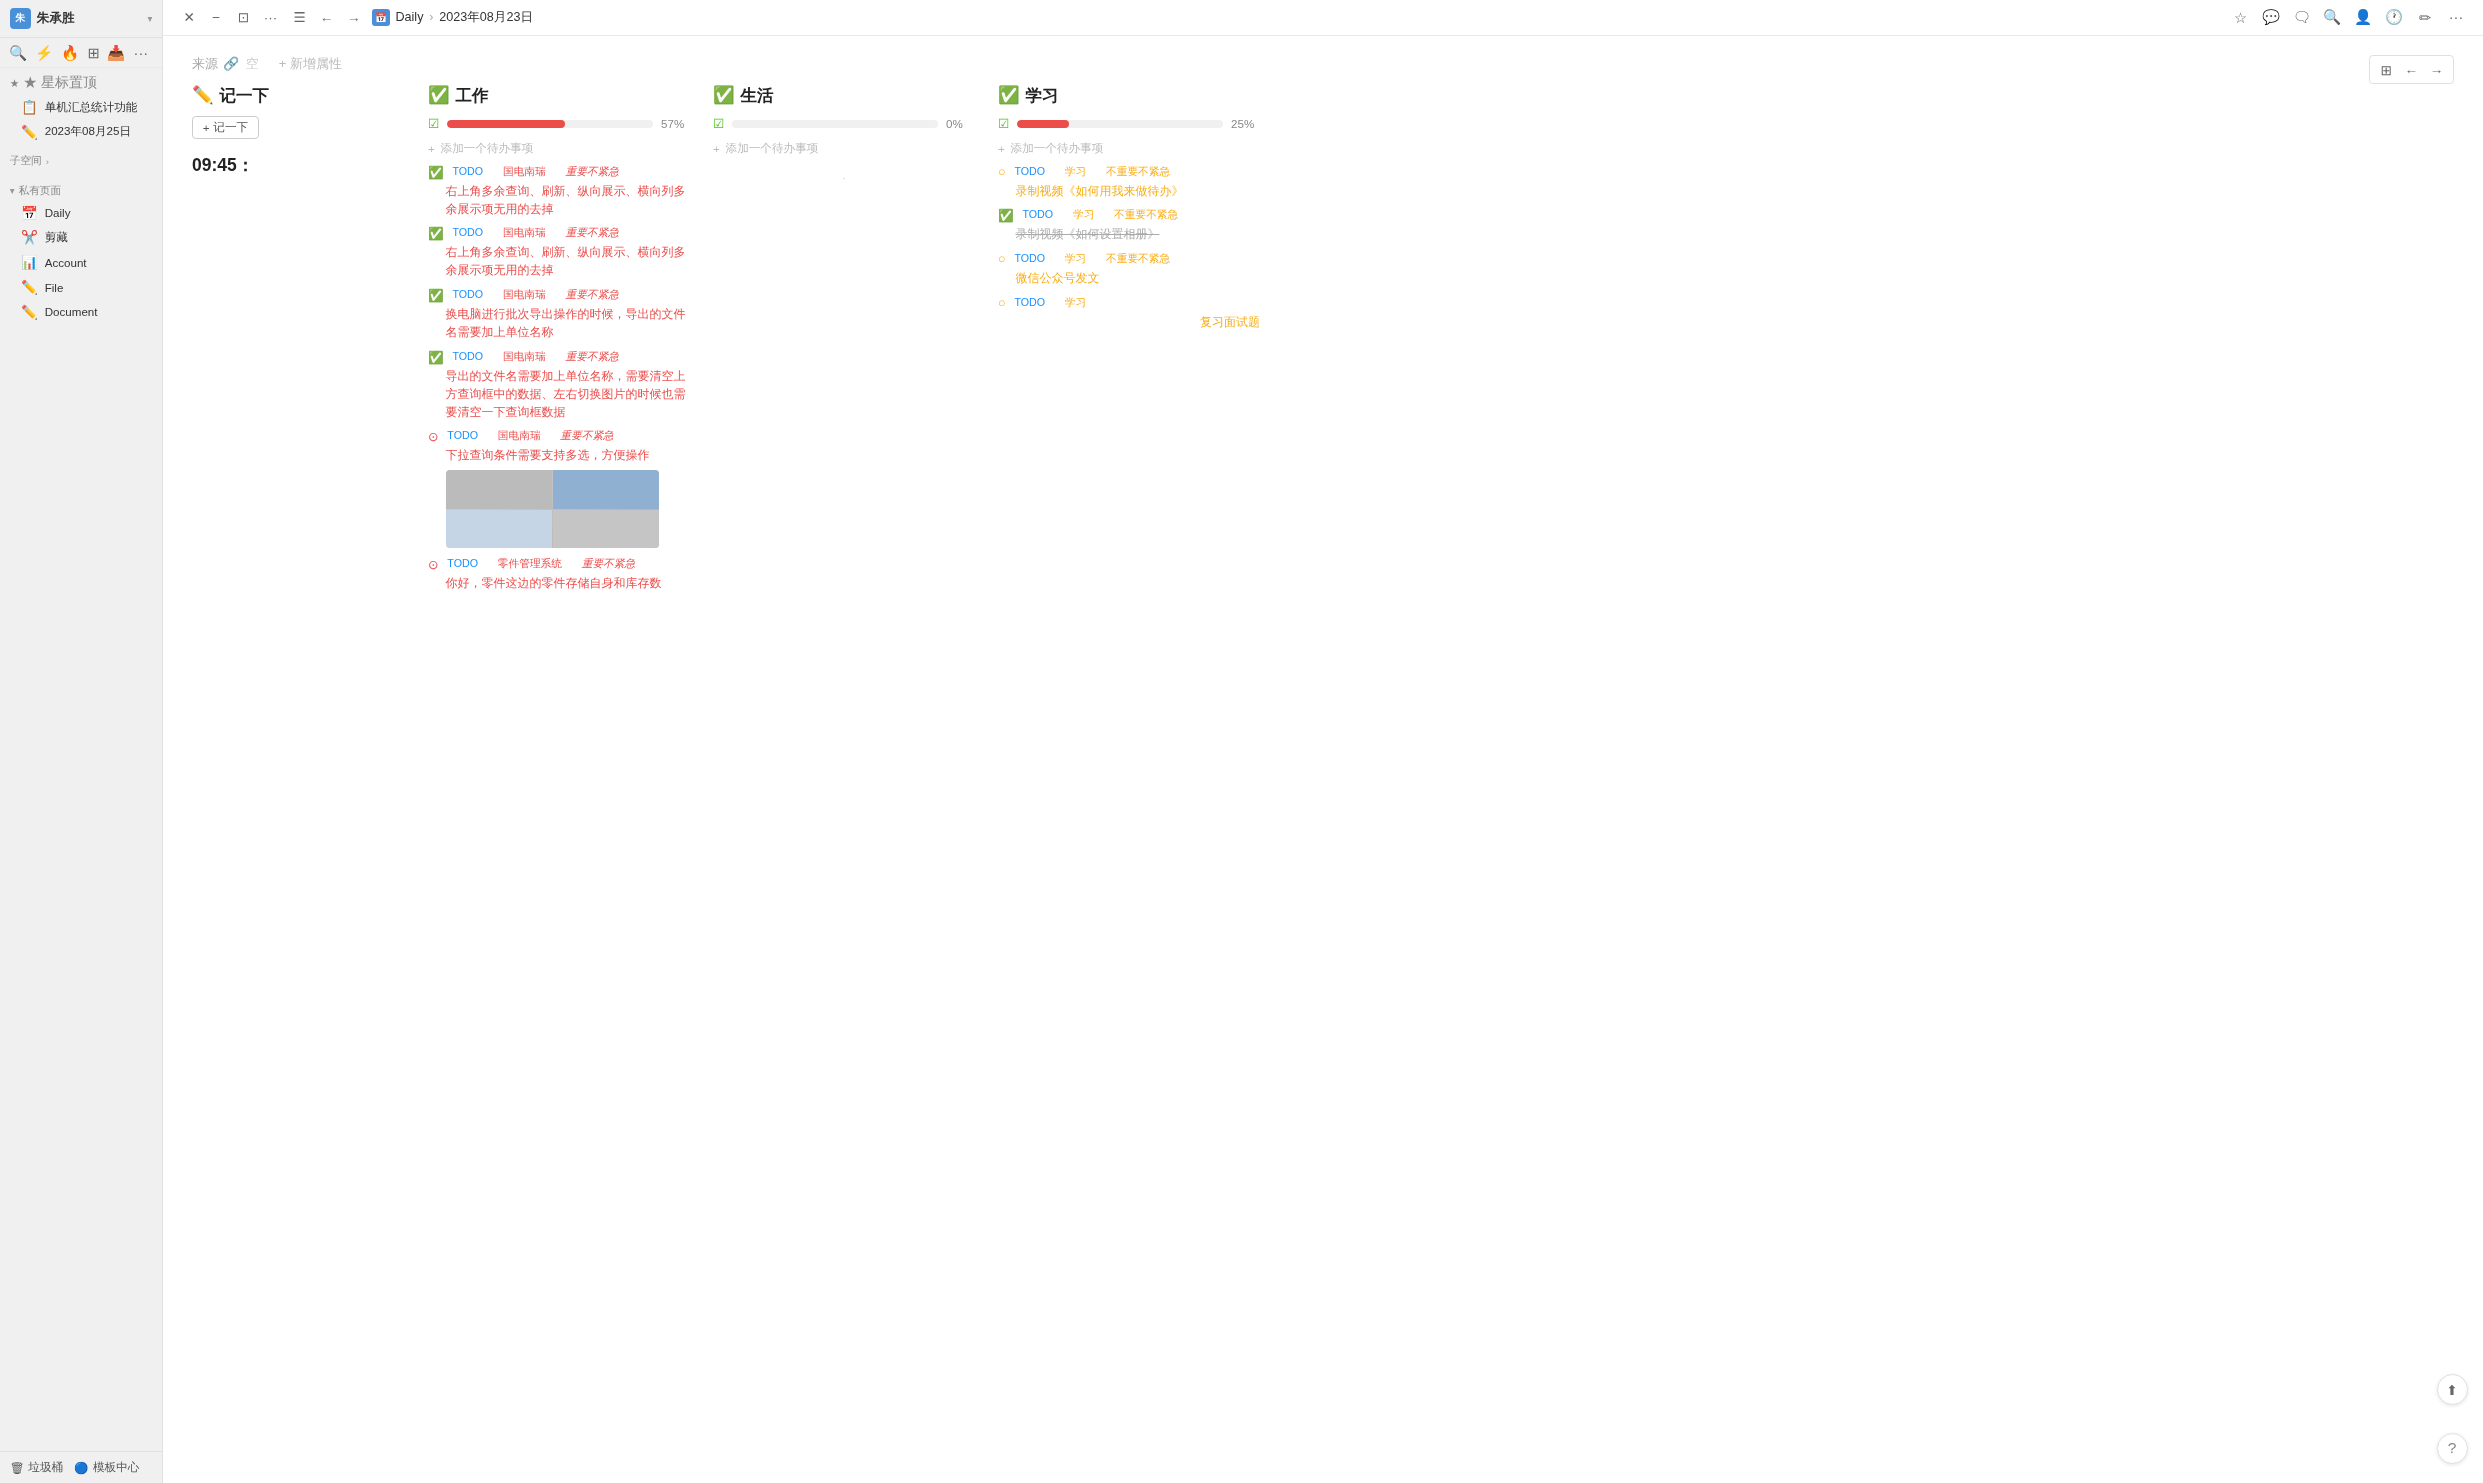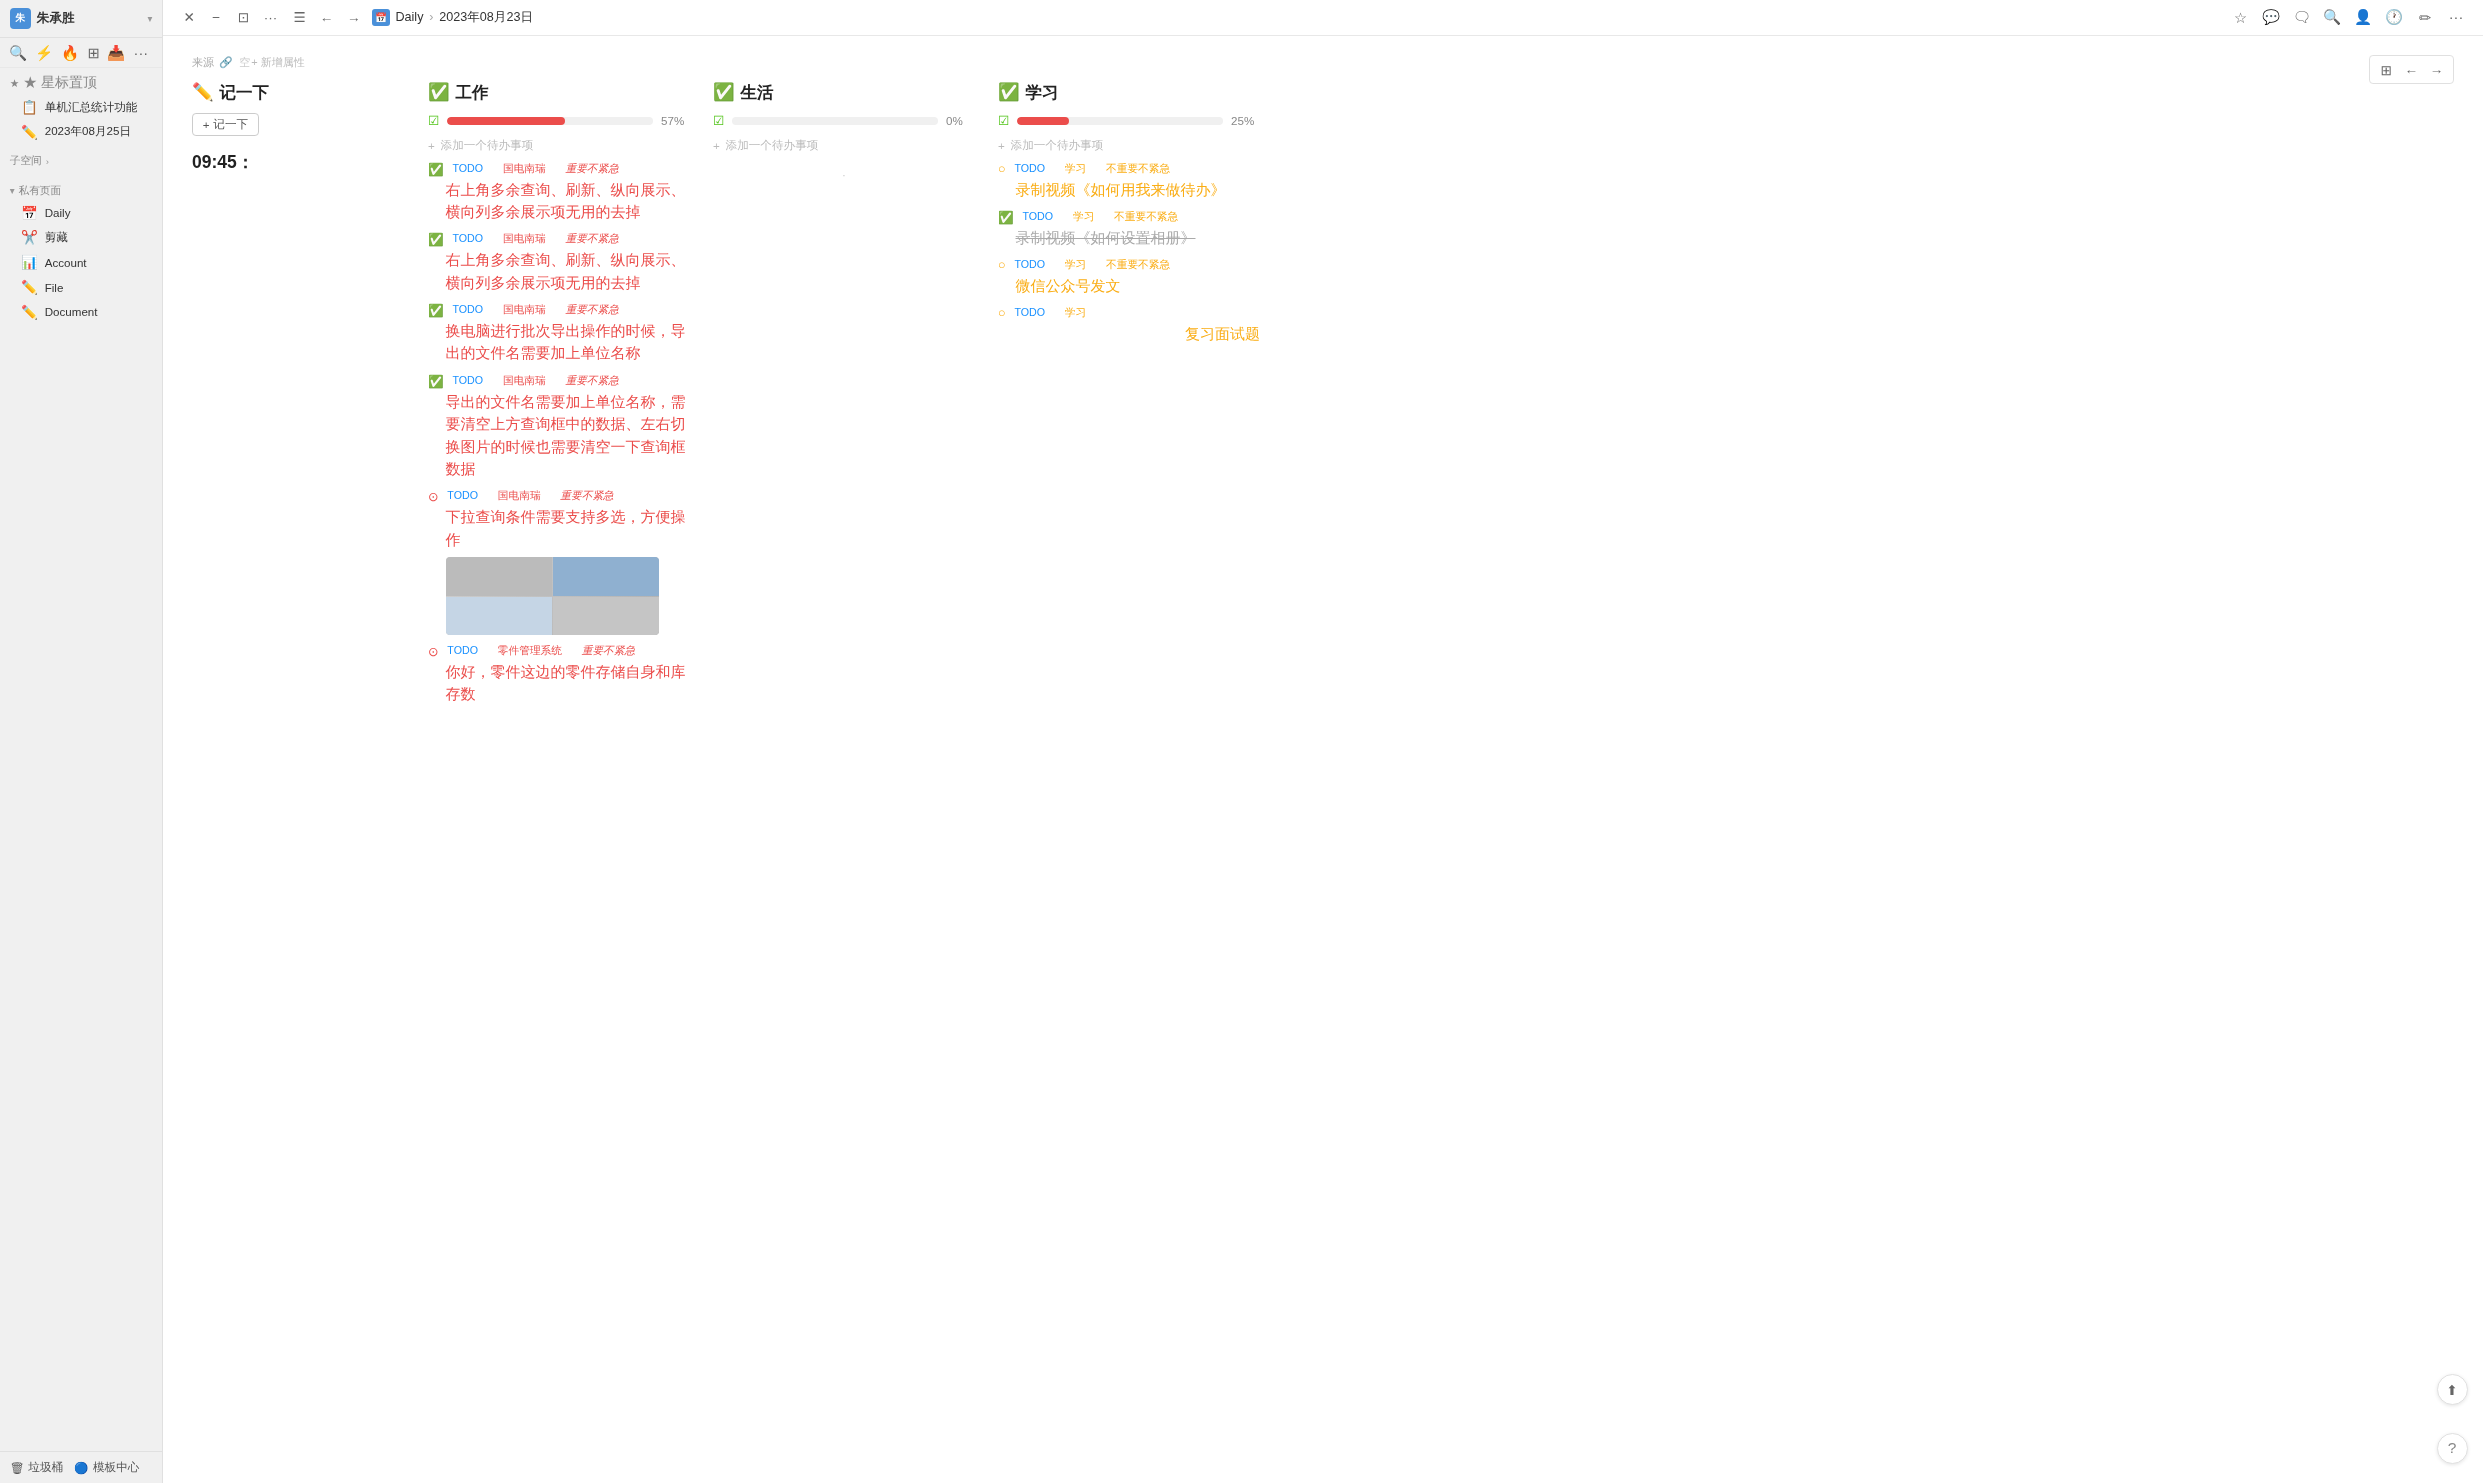--- a/index.html
+++ b/index.html
@@ -161,23 +161,23 @@
       overflow-y: auto;
       overflow-x: auto;
       padding: 19.4px 29px;
       position: relative;
     }
 
     
     .props-bar {
       display: flex;
       align-items: flex-start;
-      gap: 1px;
+      gap: 20px;
       margin-bottom: 11.6px;
-      font-size: 11px;
+      font-size: 13px;
       color: #888;
     }
     .props-bar .prop-item {
       display: flex;
       align-items: center;
       gap: 5.8px;
     }
     .props-bar .prop-label { color: #aaa; }
     .props-bar .prop-value { color: #ccc; }
     .add-prop {
@@ -302,21 +302,21 @@
       padding: 1px 3.9px;
       border-radius: 2.9px;
       font-weight: 500;
     }
     .tag-todo { color: #1890ff; }
     .tag-org { color: #eb4d4b; }
     .tag-important { color: #eb4d4b; font-style: italic; }
     .tag-study { color: #faad14; }
     .tag-yellow { color: #faad14; }
     .todo-desc {
-      font-size: 15px;
+      font-size: 12px;
       color: #eb4d4b;
       margin-top: 1.9px;
       padding-left: 17.5px;
       line-height: 1.5;
     }
     .todo-desc.strikethrough {
       text-decoration: line-through;
       color: #aaa;
     }
     .todo-img {

